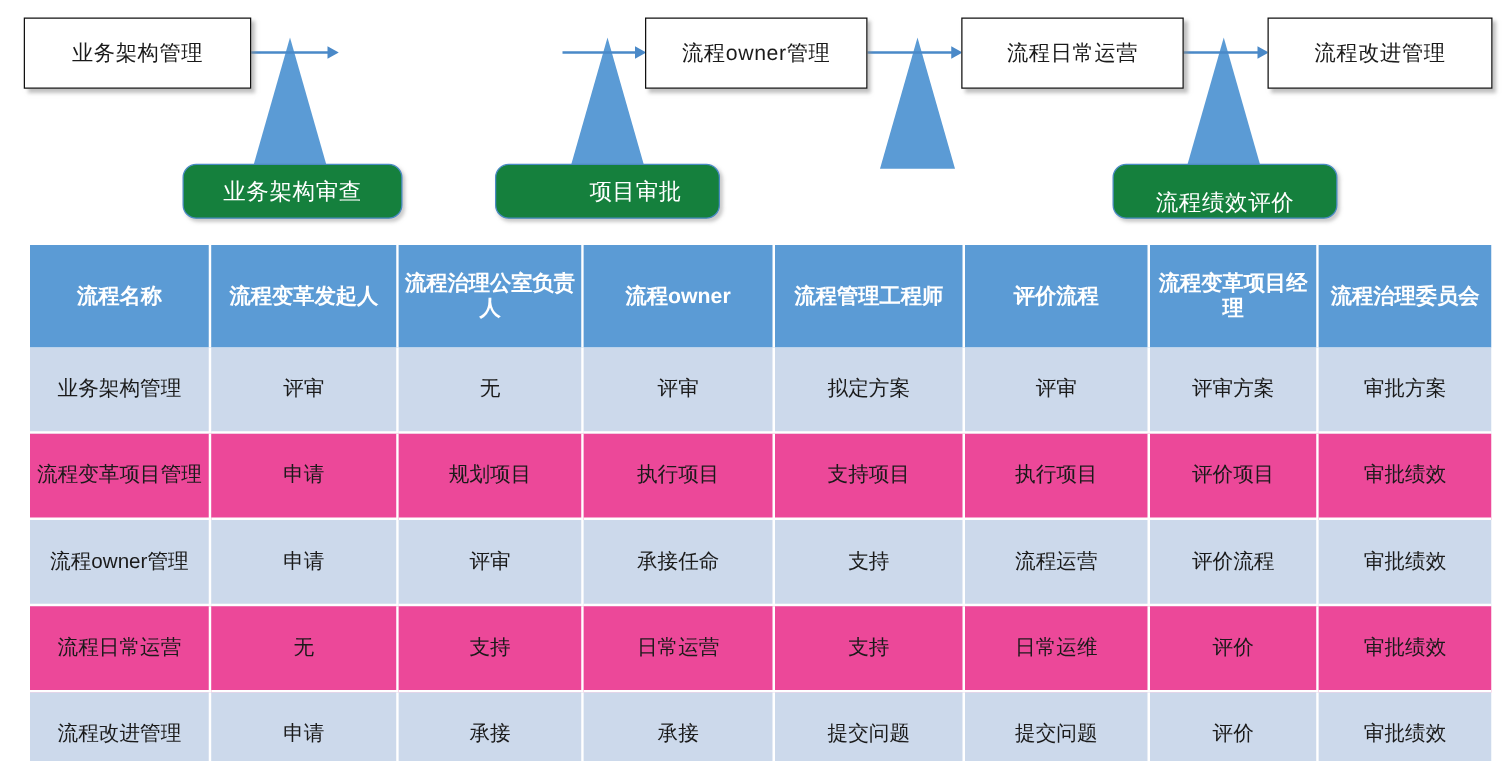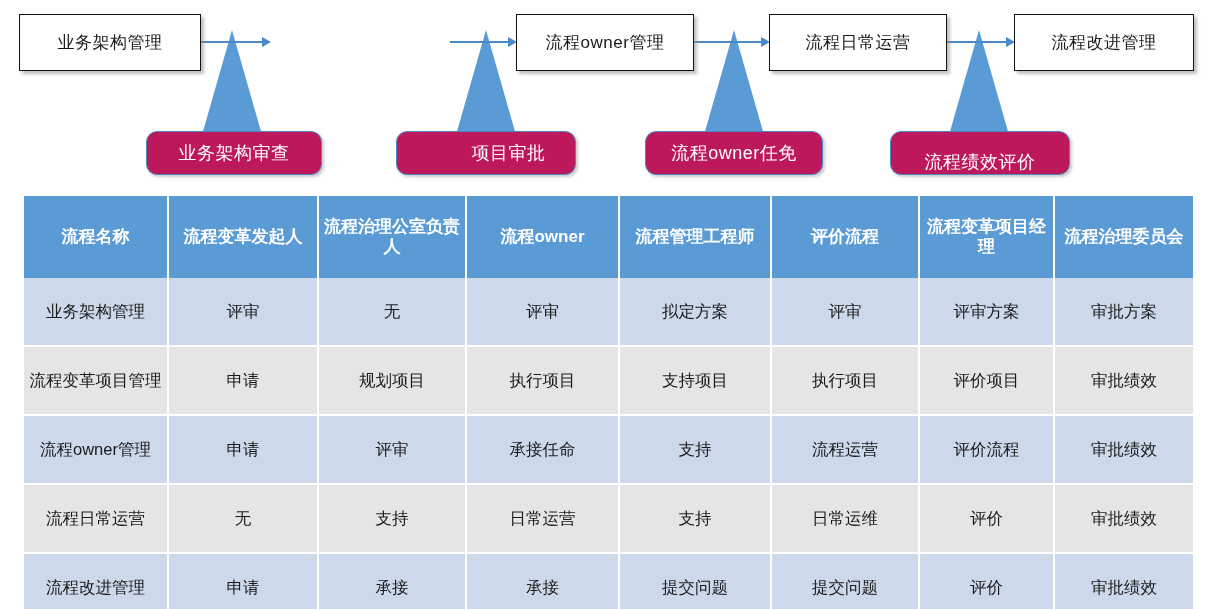--- a/index.html
+++ b/index.html
@@ -64,21 +64,21 @@
     width: 0; height: 0;
     border-left: 30px solid transparent;
     border-right: 30px solid transparent;
     border-bottom: 105px solid #5b9bd5;
     z-index: 2;
   }
 
   .pill-label {
     position: absolute;
     box-sizing: border-box;
-    background: #be185d;
+    background: #15803d;
     border: 1px solid #4a8ac4;
     border-radius: 11px;
     color: #ffffff;
     font-size: 18px;
     display: flex;
     align-items: center;
     justify-content: center;
     letter-spacing: 0.5px;
     box-shadow: 2px 2px 3px rgba(150,150,150,0.5);
     z-index: 5;
@@ -115,21 +115,21 @@
     vertical-align: middle;
     height: 63px;
     padding: 2px 4px;
     border-right: 2px solid #ffffff;
     border-bottom: 2px solid #ffffff;
     line-height: 1.2;
   }
   #raci-table td:last-child { border-right: none; text-align: center; }
 
   #raci-table tbody tr.row-even td { background: #ccd9eb; }
-  #raci-table tbody tr.row-odd  td { background: #e5e5e5; }
+  #raci-table tbody tr.row-odd  td { background: #ec4899; }
 </style>
 </head>
 <body>
 
 <div id="flow-diagram">
 
   <div class="flow-arrow" style="left:200px; top:35px; width:72px;">
     <div class="shaft" style="width:63px;"></div>
     <div class="head" style="left:62px;"></div>
   </div>
@@ -162,23 +162,20 @@
   </div>
   <div class="process-box" style="left:1014px; top:14px; width:180px; height:57px;">
     <span>流程改进管理</span>
   </div>
 
   <div class="pill-label" style="left:146px; top:131px; width:176px; height:44px;">
     <span>业务架构审查</span>
   </div>
   <div class="pill-label" style="left:396px; top:131px; width:180px; height:44px;padding-left:45px;">
     <span>项目审批</span>
-  </div>
-  <div class="pill-label" style="left:645px; top:131px; width:178px; height:44px;">
-    <span>流程owner任免</span>
   </div>
   <div class="pill-label" style="left:890px; top:131px; width:180px; height:44px;align-items:flex-end;">
     <span>流程绩效评价</span>
   </div>
 
 </div>
 
 <table id="raci-table">
   <colgroup>
     <col style="width:145px">

